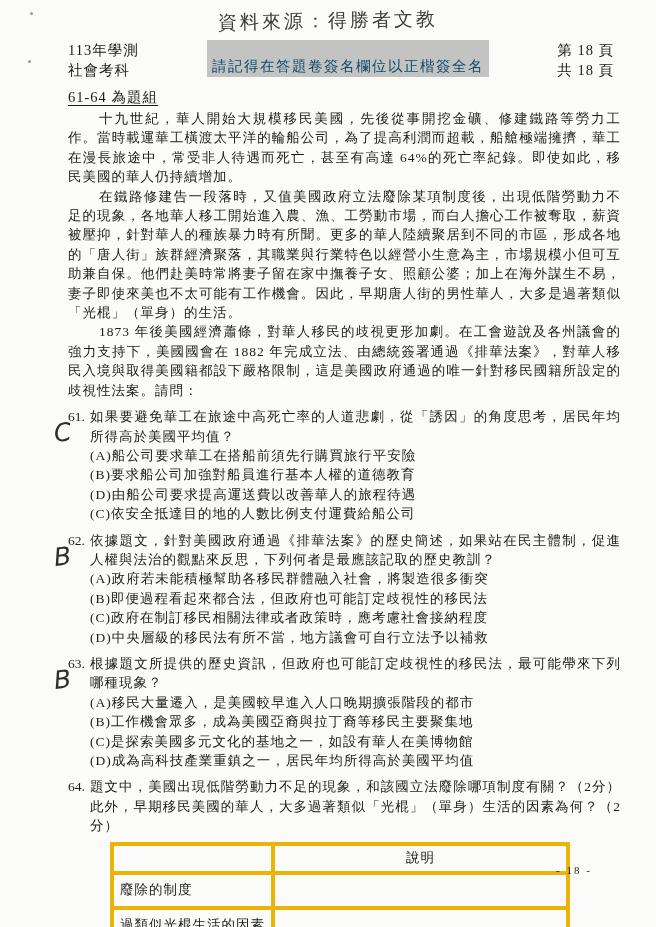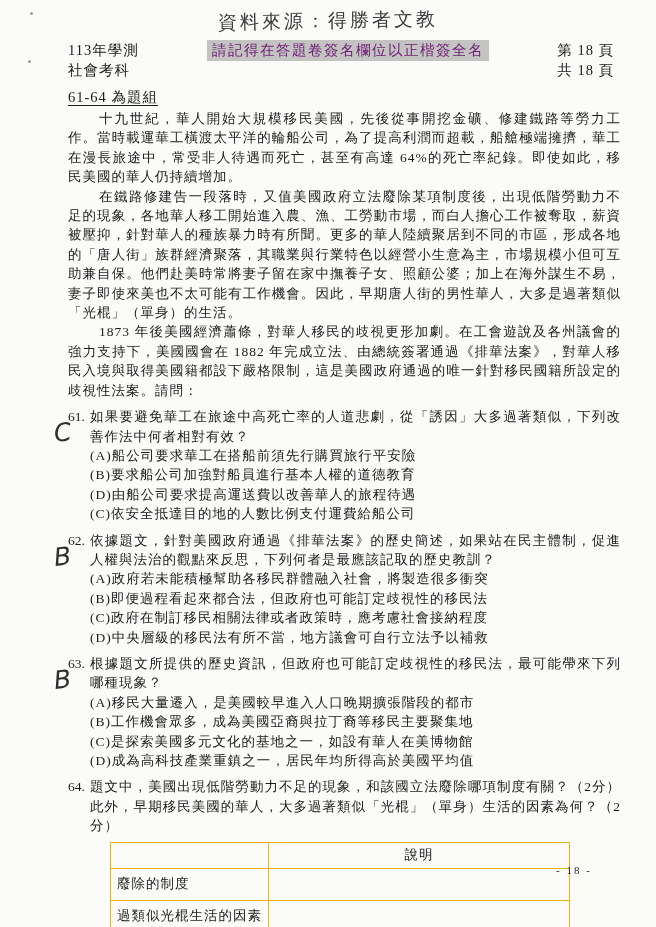--- a/index.html
+++ b/index.html
@@ -27,22 +27,22 @@
   .header{
     position:absolute;top:40px;left:68px;right:42px;
     display:flex;justify-content:space-between;align-items:flex-start;
     font-size:14.5px;line-height:20px;letter-spacing:1px;
   }
   .header-left,.header-right{white-space:nowrap;}
   .header-center{flex:1;text-align:center;}
   .notice{
     display:inline-block;
     background:#c3c3c1;
-    color:#701a75;
-    padding:0 5px 1px 5px;
+    color:#0c4a6e;
+    padding:16px 5px 1px 5px;
     font-size:14.5px;letter-spacing:1.5px;
   }
 
   .group-title{
     position:absolute;top:88px;left:68px;
     font-size:14.5px;letter-spacing:1px;
     text-decoration:underline;
     text-underline-offset:3px;
   }
 
@@ -79,21 +79,21 @@
   }
 
   
   .ans-table{
     border-collapse:collapse;
     margin:6px 0 0 42px;
     width:460px;
     table-layout:fixed;
   }
   .ans-table td{
-    border:1px solid #eab308;
+    border:4px solid #eab308;
     font-size:13.5px;
     letter-spacing:1px;
     padding:2px 6px;
     vertical-align:middle;
   }
   .ans-table .col-label{width:145px;}
   .ans-table .hdr-row td{height:21px;text-align:center;}
   .ans-table .body-row td{height:27px;text-align:left;}
 
   .footer{
@@ -134,21 +134,21 @@
 
   <div class="content">
 
     <p class="passage">十九世紀，華人開始大規模移民美國，先後從事開挖金礦、修建鐵路等勞力工作。當時載運華工橫渡太平洋的輪船公司，為了提高利潤而超載，船艙極端擁擠，華工在漫長旅途中，常受非人待遇而死亡，甚至有高達 64%的死亡率紀錄。即使如此，移民美國的華人仍持續增加。</p>
     <p class="passage">在鐵路修建告一段落時，又值美國政府立法廢除某項制度後，出現低階勞動力不足的現象，各地華人移工開始進入農、漁、工勞動市場，而白人擔心工作被奪取，薪資被壓抑，針對華人的種族暴力時有所聞。更多的華人陸續聚居到不同的市區，形成各地的「唐人街」族群經濟聚落，其職業與行業特色以經營小生意為主，市場規模小但可互助兼自保。他們赴美時常將妻子留在家中撫養子女、照顧公婆；加上在海外謀生不易，妻子即使來美也不太可能有工作機會。因此，早期唐人街的男性華人，大多是過著類似「光棍」（單身）的生活。</p>
     <p class="passage">1873 年後美國經濟蕭條，對華人移民的歧視更形加劇。在工會遊說及各州議會的強力支持下，美國國會在 1882 年完成立法、由總統簽署通過《排華法案》，對華人移民入境與取得美國籍都設下嚴格限制，這是美國政府通過的唯一針對移民國籍所設定的歧視性法案。請問：</p>
 
     <div class="question">
       <span class="qnum">61.</span>
       <span class="ans" style="top:16px">C</span>
-      <p class="qstem">如果要避免華工在旅途中高死亡率的人道悲劇，從「誘因」大多過著類似，下列改善作法中何者相對有效？</p>
+      <p class="qstem">如果要避免華工在旅途中高死亡率的人道悲劇，從「誘因」的角度思考，居民年均所得高於美國平均值？</p>
       <div class="qopt">(A)船公司要求華工在搭船前須先行購買旅行平安險</div>
       <div class="qopt">(B)要求船公司加強對船員進行基本人權的道德教育</div>
       <div class="qopt">(D)由船公司要求提高運送費以改善華人的旅程待遇</div>
       <div class="qopt">(C)依安全抵達目的地的人數比例支付運費給船公司</div>
     </div>
 
     <div class="question">
       <span class="qnum">62.</span>
       <span class="ans" style="top:16px">B</span>
       <p class="qstem">依據題文，針對美國政府通過《排華法案》的歷史簡述，如果站在民主體制，促進人權與法治的觀點來反思，下列何者是最應該記取的歷史教訓？</p>

